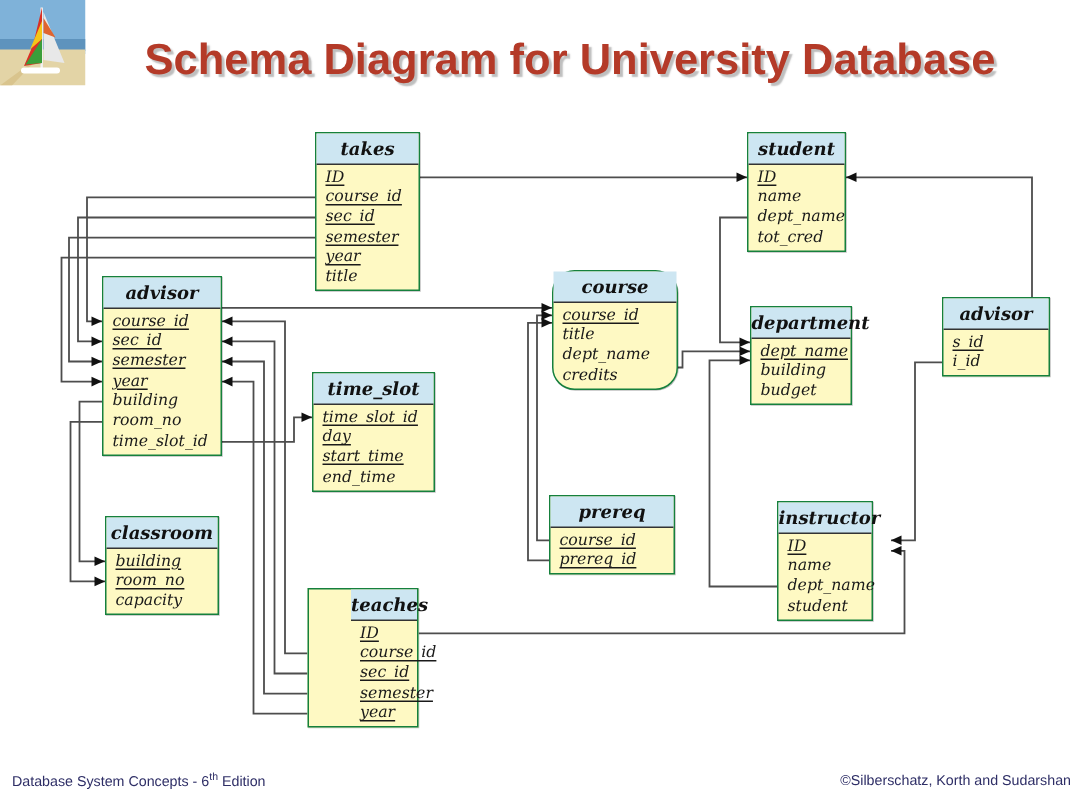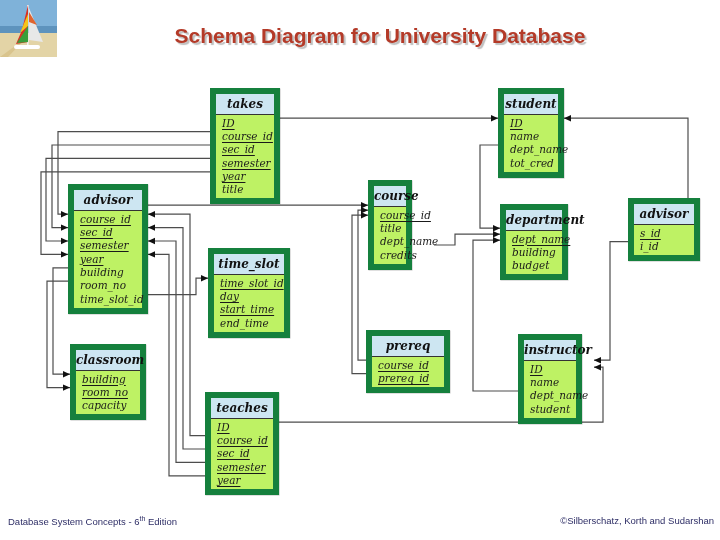--- a/index.html
+++ b/index.html
@@ -1,25 +1,25 @@
 <!DOCTYPE html>
 <html style="--title-color: #b43a28; --tblhead-bg: #cde6f2; --line-color: #4d4d4d; --footer-color: #2e2e66;"><head>
 <meta charset="utf-8">
 <style>
   html,body{margin:0;padding:0;background:#fff;}
   .slide{position:relative;width:720px;height:540px;background:#ffffff;overflow:hidden;
          font-family:"Liberation Sans",sans-serif;}
   .logo{position:absolute;left:0;top:0;width:57px;height:57px;}
   .title{position:absolute;left:90px;top:24px;width:580px;margin:0;text-align:center;
-         font-family:"Liberation Sans",sans-serif;font-weight:bold;font-size:21px;
+         font-family:"Liberation Sans",sans-serif;font-weight:bold;font-size:29px;
          color:var(--title-color,#b43a28);
          text-shadow:2px 2px 1px rgba(110,110,110,.45);}
   .diagram{position:absolute;left:0;top:0;width:720px;height:540px;}
   #lines{position:absolute;left:0;top:0;width:720px;height:540px;}
-  .tbl{position:absolute;box-sizing:border-box;background:#bef264;border:6px solid #15803d;
+  .tbl{position:absolute;box-sizing:border-box;background:#fef9c3;border:1px solid #15803d;
        box-shadow:0.5px 0.5px 0 rgba(0,0,0,.25);}
   .tbl-h{height:20px;line-height:20px;border-bottom:1px solid #333;
          background:var(--tblhead-bg,#cde6f2);text-align:center;
          font-family:"DejaVu Serif",serif;font-style:italic;font-weight:bold;font-size:12px;color:#111;}
   .tbl-b{padding:1.5px 0;}
   .attr{height:13.4px;line-height:13.4px;padding-left:6px;white-space:nowrap;
         font-family:"DejaVu Serif",serif;font-style:italic;font-size:10.5px;color:#1a1a1a;}
   .attr .key{text-decoration:underline;text-underline-offset:1.5px;}
   .footer{position:absolute;left:0;top:515px;width:720px;height:16px;
           font-size:9.5px;color:var(--footer-color,#2e2e66);}
@@ -166,21 +166,21 @@
           <div class="tbl-b">
             <div class="attr"><span class="key">course_id</span></div>
             <div class="attr"><span class="key">sec_id</span></div>
             <div class="attr"><span class="key">semester</span></div>
             <div class="attr"><span class="key">year</span></div>
             <div class="attr"><span>building</span></div>
             <div class="attr"><span>room_no</span></div>
             <div class="attr"><span>time_slot_id</span></div>
           </div>
         </div>
-        <div class="tbl" style="left: 368px; top: 180px; width: 44px;">
+        <div class="tbl" style="left: 368px; top: 180px; width: 84px; border-radius: 15px;">
           <div class="tbl-h">course</div>
           <div class="tbl-b">
             <div class="attr"><span class="key">course_id</span></div>
             <div class="attr"><span>title</span></div>
             <div class="attr"><span>dept_name</span></div>
             <div class="attr"><span>credits</span></div>
           </div>
         </div>
         <div class="tbl" style="left: 500px; top: 204px; width: 68px;">
           <div class="tbl-h">department</div>
@@ -223,21 +223,21 @@
           </div>
         </div>
         <div class="tbl" style="left: 70px; top: 344px; width: 76px;">
           <div class="tbl-h">classroom</div>
           <div class="tbl-b">
             <div class="attr"><span class="key">building</span></div>
             <div class="attr"><span class="key">room_no</span></div>
             <div class="attr"><span>capacity</span></div>
           </div>
         </div>
-        <div class="tbl" style="left: 205px; top: 392px; width: 74px;">
+        <div class="tbl" style="left: 205px; top: 392px; width: 74px; padding-left: 28px;">
           <div class="tbl-h">teaches</div>
           <div class="tbl-b">
             <div class="attr"><span class="key">ID</span></div>
             <div class="attr"><span class="key">course_id</span></div>
             <div class="attr"><span class="key">sec_id</span></div>
             <div class="attr"><span class="key">semester</span></div>
             <div class="attr"><span class="key">year</span></div>
           </div>
         </div>
       </div>

